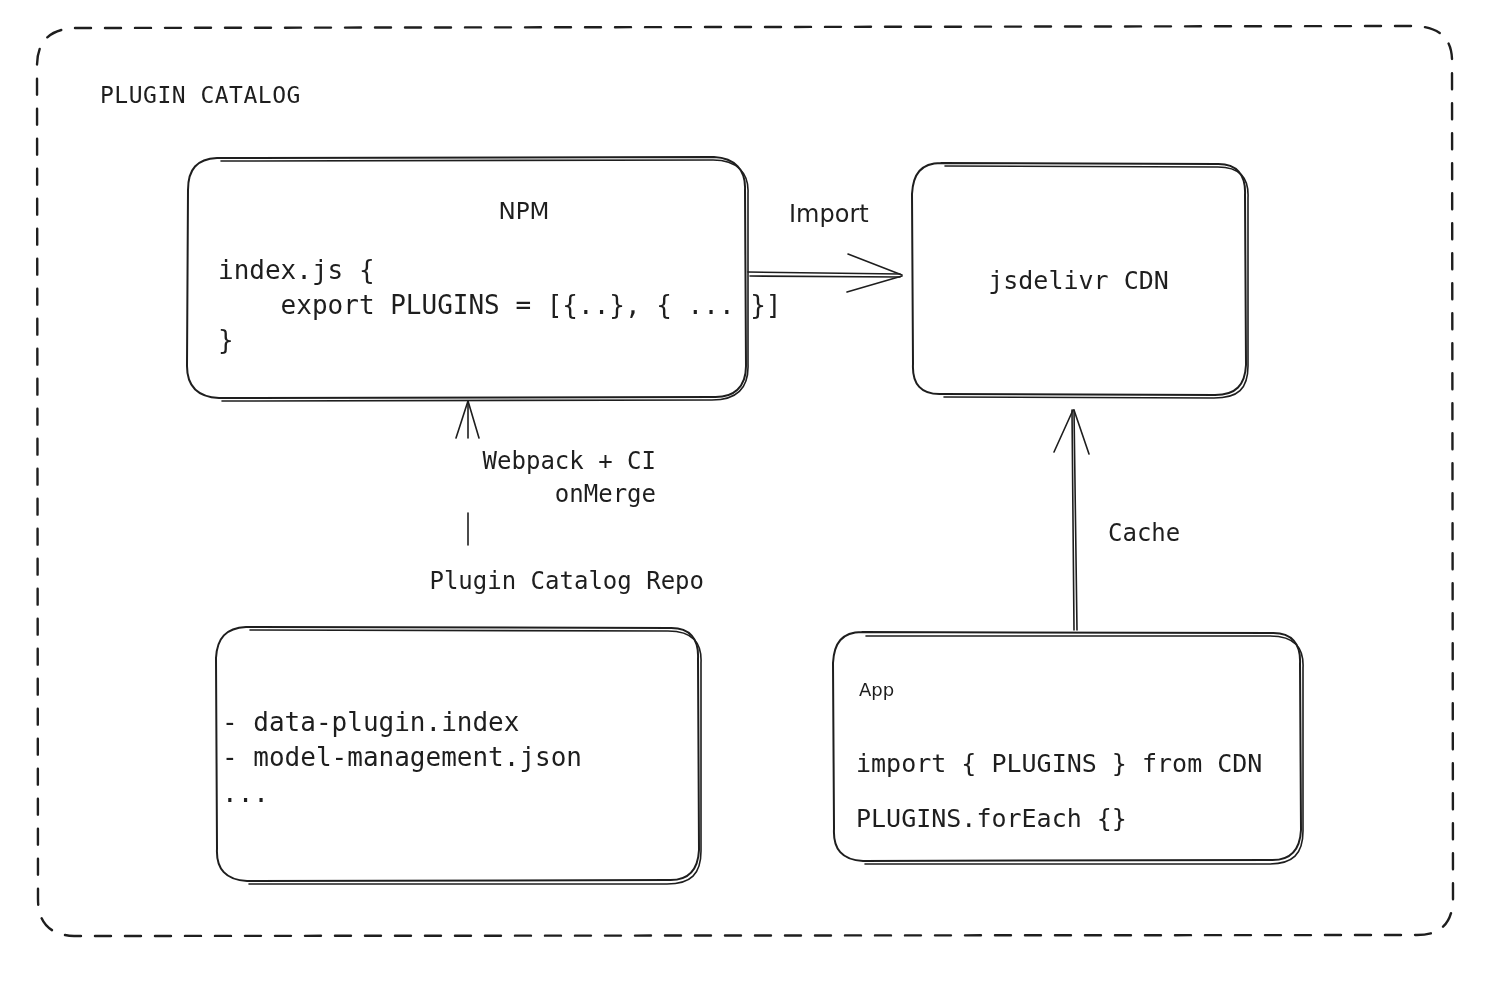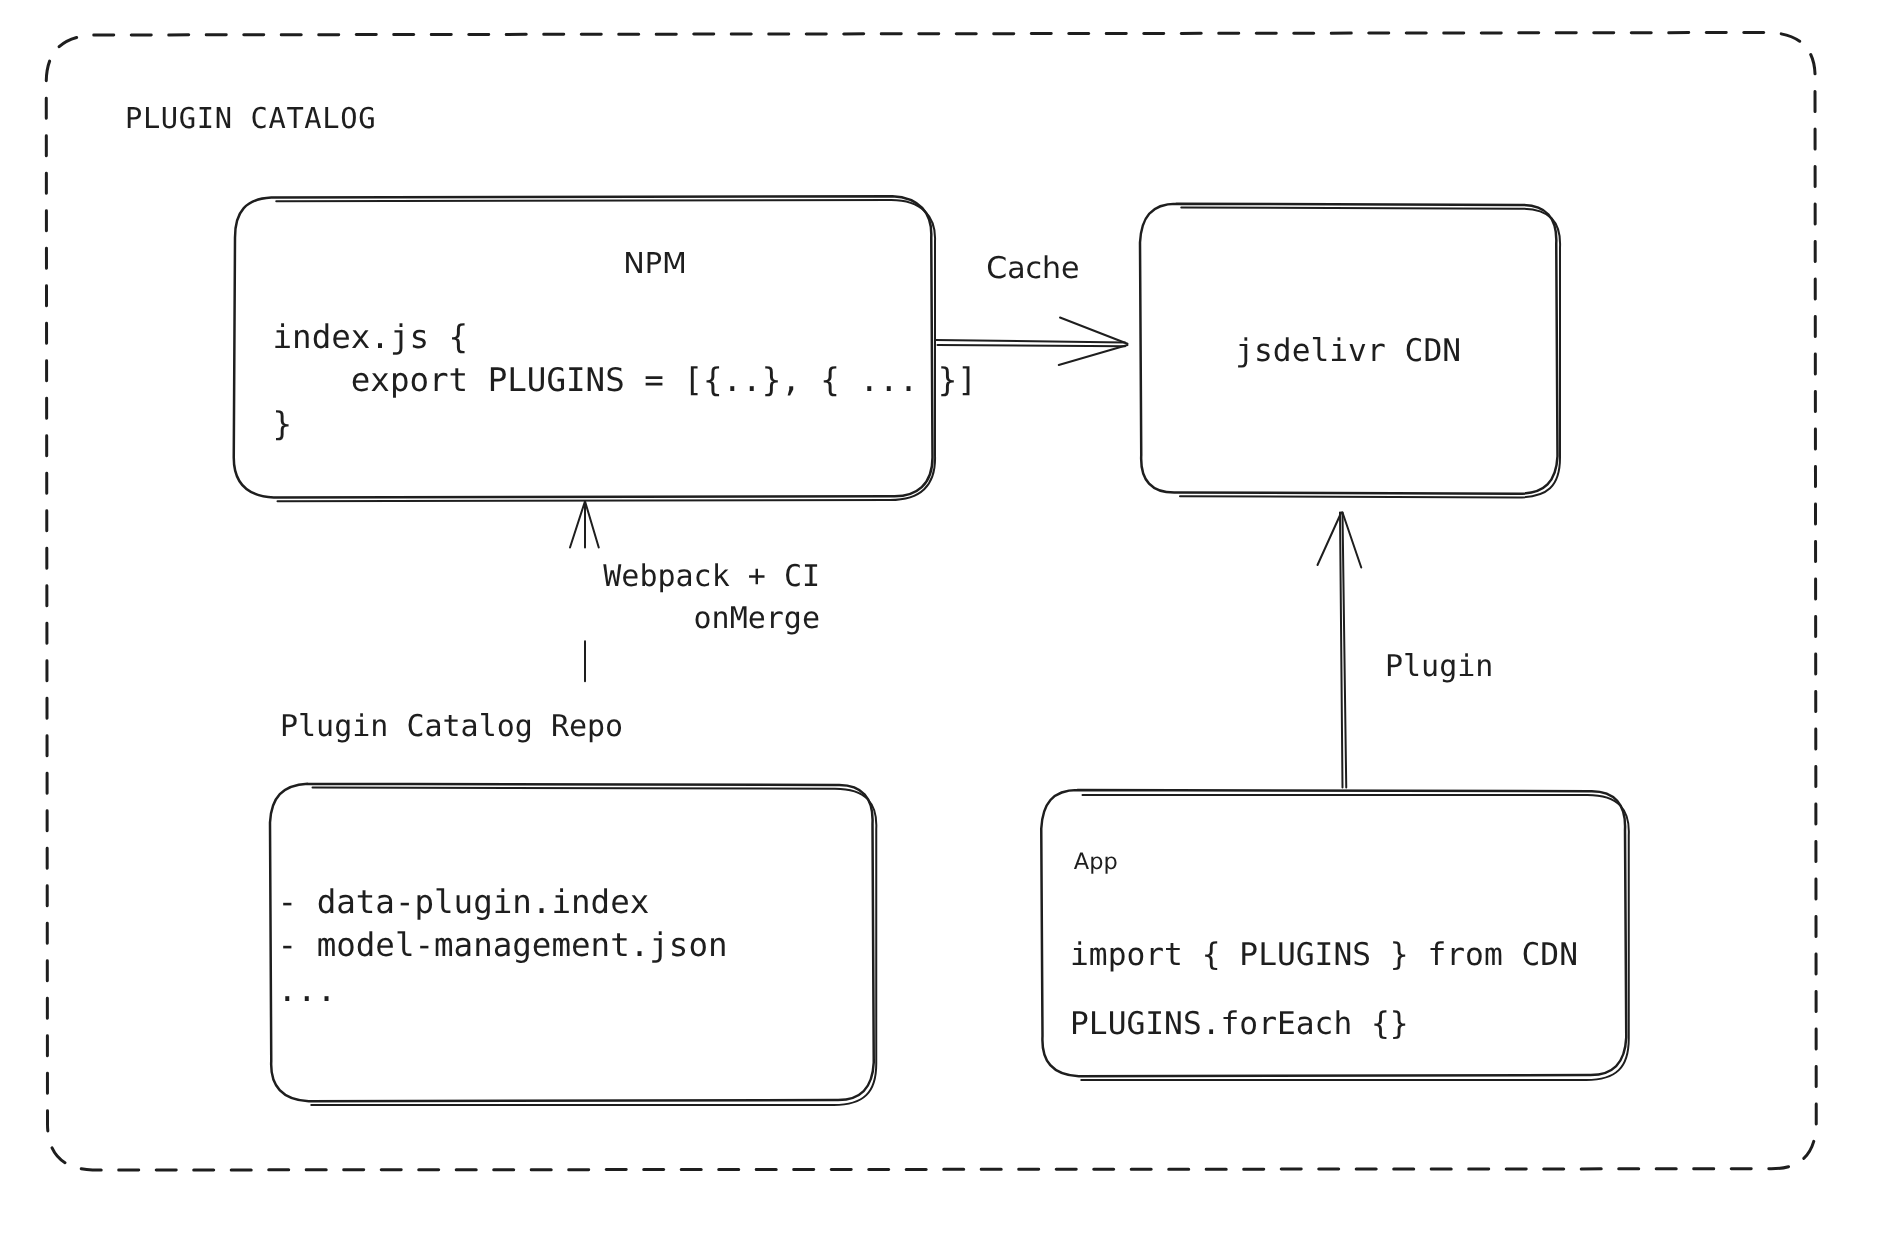--- a/index.html
+++ b/index.html
@@ -93,21 +93,21 @@
     top: 445px;
     width: 376px;
     text-align: right;
     font-size: 24px;
     line-height: 1.38;
   }
   .repo-label {
     left: 224px;
     top: 565px;
     width: 480px;
-    text-align: left;
+    text-align: right;
     font-size: 24px;
   }
   .repo-code {
     left: 222px;
     top: 705px;
     font-size: 26px;
     line-height: 1.36;
   }
   .app-title {
     left: 859px;
@@ -242,30 +242,30 @@
 
   <div class="txt group-title">PLUGIN CATALOG</div>
 
   <div class="txt txt-sans npm-title">NPM</div>
   <div class="txt npm-code"><span>index.js {</span>
 <span>    export PLUGINS = [{..}, { ... }]</span>
 <span>}</span></div>
 
   <div class="txt cdn-title">jsdelivr CDN</div>
 
-  <div class="txt txt-sans cache-label">Cache</div>
+  <div class="txt txt-sans cache-label">Import</div>
 
   <div class="txt webpack-label"><span>Webpack + CI</span>
 <span>onMerge</span></div>
 
   <div class="txt repo-label">Plugin Catalog Repo</div>
 
   <div class="txt repo-code"><span>- data-plugin.index</span>
 <span>- model-management.json</span>
 <span>...</span></div>
 
   <div class="txt txt-sans app-title">App</div>
   <div class="txt app-code"><span>import { PLUGINS } from CDN</span>
 <span>PLUGINS.forEach {}</span></div>
 
-  <div class="txt import-label">Plugin</div>
+  <div class="txt import-label">Cache</div>
 
 </div>
 
 </body></html>

